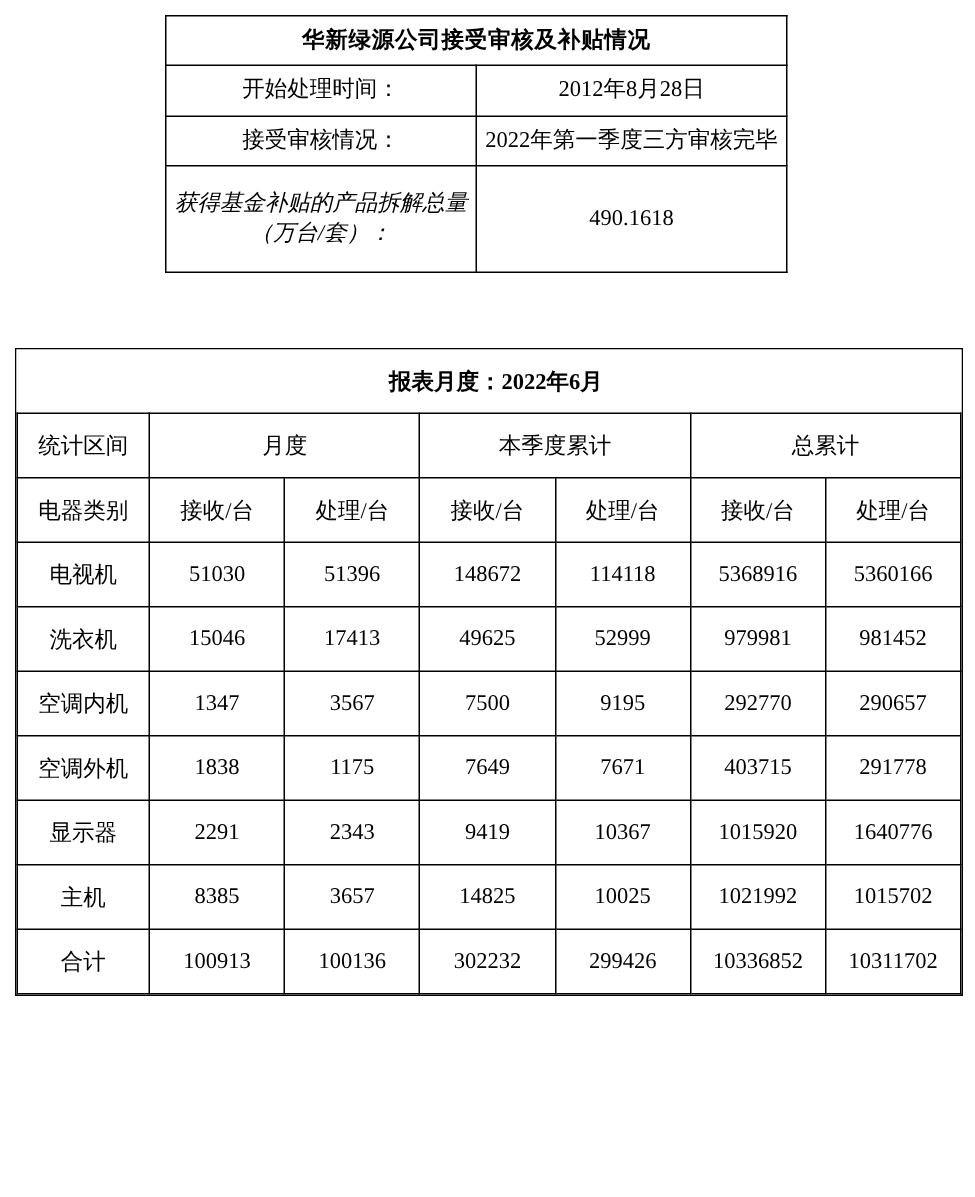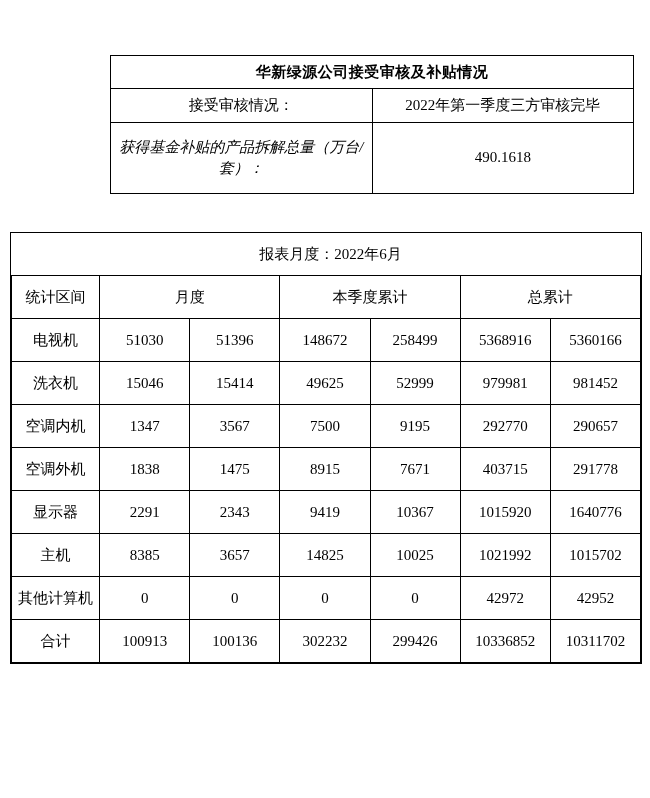--- a/index.html
+++ b/index.html
@@ -14,22 +14,21 @@
     color: #000000;
     position: relative;
     overflow: hidden;
   }
 
   
   .top-table-wrap {
     position: absolute;
     left: 110px;
     top: 10px;
-    width: 524px;
-    margin-top: 45px;
+    width: 415px;
   }
   table.doc-table {
     border-collapse: collapse;
     table-layout: fixed;
     width: 100%;
     background: #fff;
   }
   table.doc-table td {
     border: 1px solid #000;
     text-align: center;
@@ -77,37 +76,42 @@
     padding: 2px 3px;
   }
   table.data-table td.no-border-inner {
     border: 0;
   }
   .report-month {
     text-align: right;
     padding-left: 12px !important;
     font-size: 15px;
     height: 44px;
+    font-weight: bold;
   }
   .col-cat { width: 88px; }
   .col-num { width: 90px; }
   .outer-box {
     border: 1px solid #000;
   }
 </style>
 </head>
 <body>
 
 <div class="top-table-wrap">
   <table class="doc-table">
     <tbody>
       <tr>
         <td class="top-title" colspan="2">华新绿源公司接受审核及补贴情况</td>
       </tr>
       <tr>
+        <td class="top-label">开始处理时间：</td>
+        <td>2012年8月28日</td>
+      </tr>
+      <tr>
         <td class="top-label">接受审核情况：</td>
         <td>2022年第一季度三方审核完毕</td>
       </tr>
       <tr class="tall-row">
         <td class="top-label label-multiline">获得基金补贴的产品拆解总量（万台/套）：</td>
         <td>490.1618</td>
       </tr>
     </tbody>
   </table>
 </div>
@@ -126,53 +130,62 @@
     <tbody>
       <tr>
         <td class="report-month no-border-inner" colspan="7">报表月度：2022年6月</td>
       </tr>
       <tr>
         <td>统计区间</td>
         <td colspan="2">月度</td>
         <td colspan="2">本季度累计</td>
         <td colspan="2">总累计</td>
       </tr>
+      <tr>
+        <td>电器类别</td>
+        <td>接收/台</td>
+        <td>处理/台</td>
+        <td>接收/台</td>
+        <td>处理/台</td>
+        <td>接收/台</td>
+        <td>处理/台</td>
+      </tr>
 
       <tr>
         <td>电视机</td>
         <td>51030</td>
         <td>51396</td>
         <td>148672</td>
-        <td>258499</td>
+        <td>114118</td>
         <td>5368916</td>
         <td>5360166</td>
       </tr>
       <tr>
         <td>洗衣机</td>
         <td>15046</td>
-        <td>15414</td>
+        <td>17413</td>
         <td>49625</td>
         <td>52999</td>
         <td>979981</td>
         <td>981452</td>
       </tr>
       <tr>
         <td>空调内机</td>
         <td>1347</td>
         <td>3567</td>
         <td>7500</td>
         <td>9195</td>
         <td>292770</td>
         <td>290657</td>
       </tr>
       <tr>
         <td>空调外机</td>
         <td>1838</td>
-        <td>1475</td>
-        <td>8915</td>
+        <td>1175</td>
+        <td>7649</td>
         <td>7671</td>
         <td>403715</td>
         <td>291778</td>
       </tr>
       <tr>
         <td>显示器</td>
         <td>2291</td>
         <td>2343</td>
         <td>9419</td>
         <td>10367</td>
@@ -182,29 +195,20 @@
       <tr>
         <td>主机</td>
         <td>8385</td>
         <td>3657</td>
         <td>14825</td>
         <td>10025</td>
         <td>1021992</td>
         <td>1015702</td>
       </tr>
       <tr>
-        <td>其他计算机</td>
-        <td>0</td>
-        <td>0</td>
-        <td>0</td>
-        <td>0</td>
-        <td>42972</td>
-        <td>42952</td>
-      </tr>
-      <tr>
         <td>合计</td>
         <td>100913</td>
         <td>100136</td>
         <td>302232</td>
         <td>299426</td>
         <td>10336852</td>
         <td>10311702</td>
       </tr>
     </tbody>
   </table>

